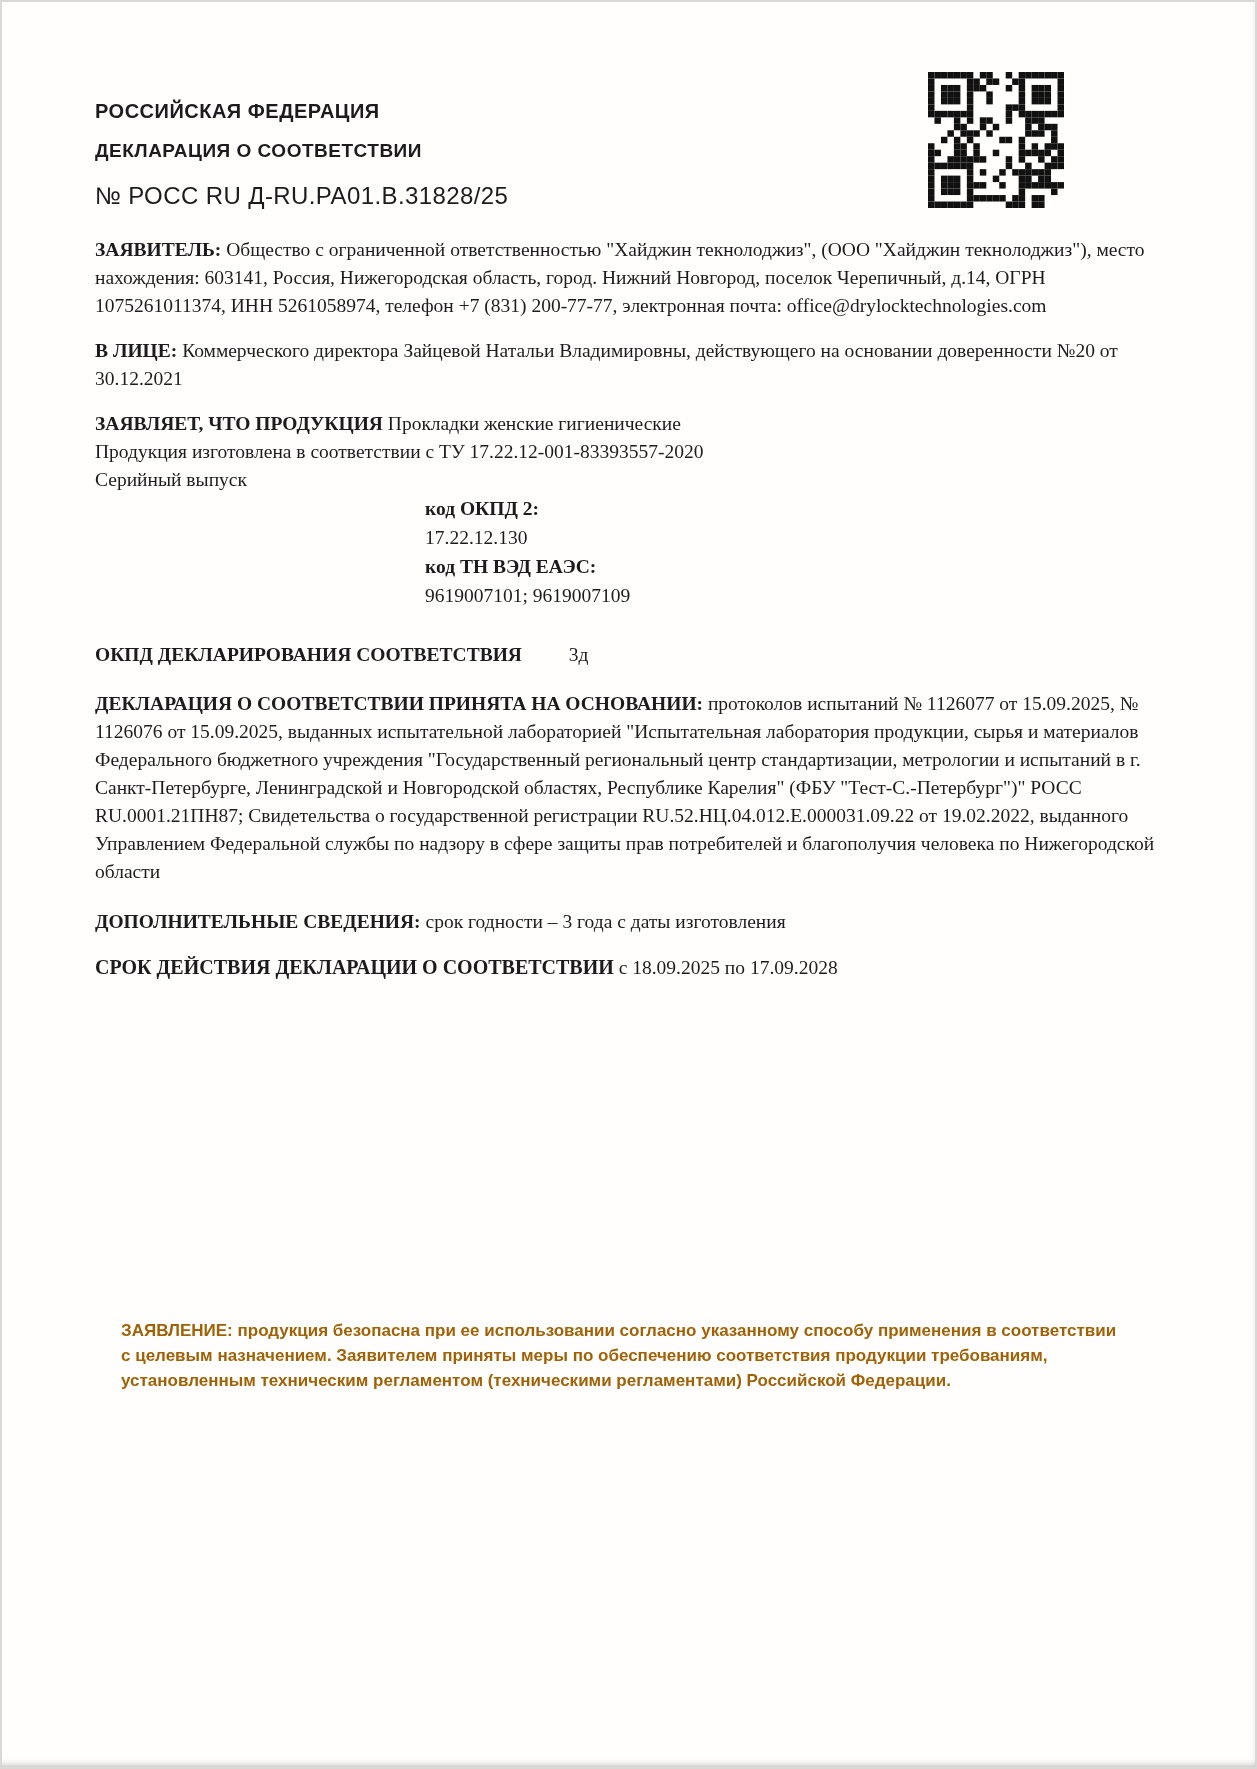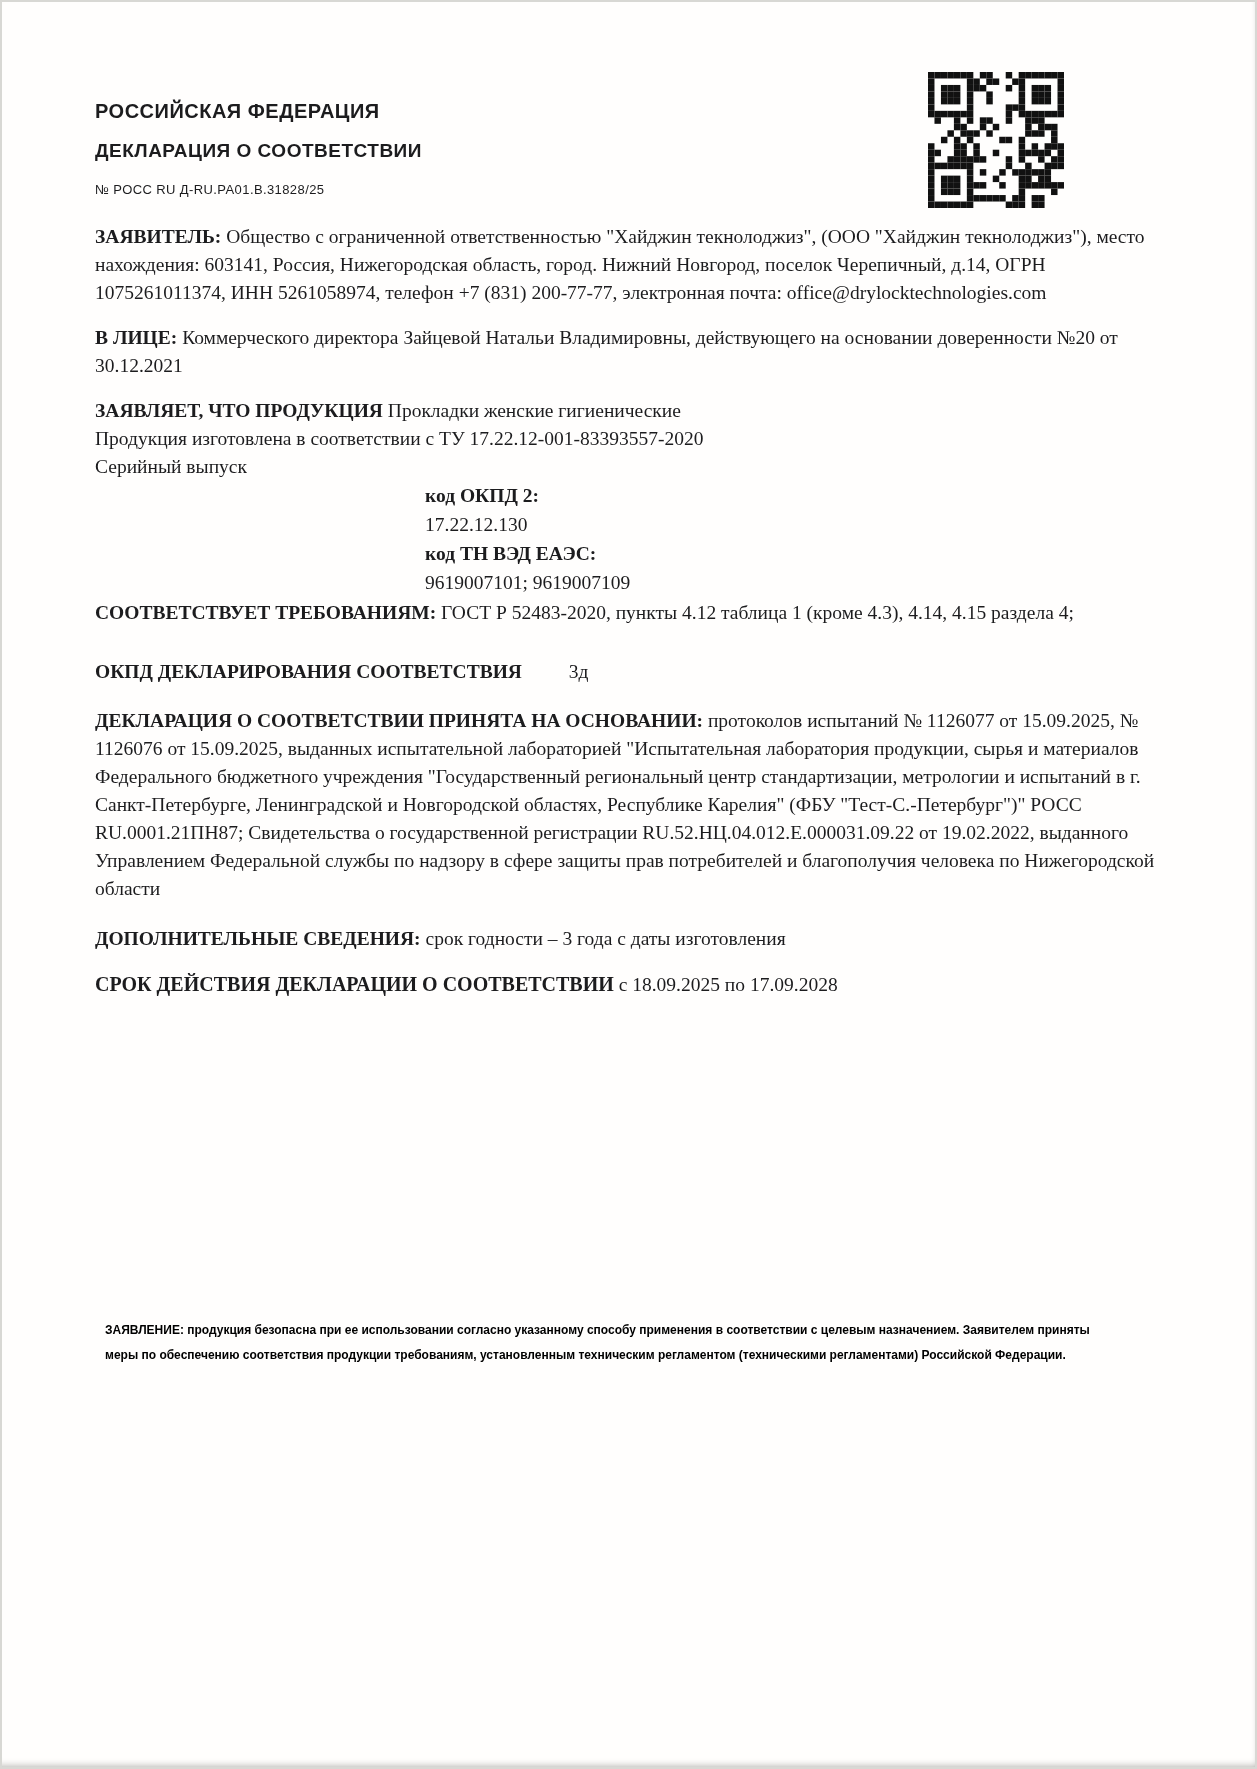--- a/index.html
+++ b/index.html
@@ -9,39 +9,39 @@
     background:#fffefd;
     font-family:"Liberation Serif", serif;
     color:#1c1c1e;
     overflow:hidden;
     box-shadow: inset 0 0 0 2px #d8d8d4, inset 0 -9px 7px -6px rgba(90,90,85,.45), inset -5px 0 5px -4px rgba(120,120,115,.25);
   }
   .content{padding:100px 100px 0 95px;}
   .header{width:890px;text-align:left;font-family:"Liberation Sans", sans-serif;}
   .title1{font-size:20px;font-weight:bold;letter-spacing:.5px;margin-bottom:17px;}
   .title2{font-size:19px;font-weight:bold;letter-spacing:.5px;margin-bottom:20px;}
-  .decl-number{font-size:13px;letter-spacing:.4px;margin-bottom:26px;margin-top:6px;}
+  .decl-number{font-size:24px;letter-spacing:.4px;margin-bottom:26px;margin-top:6px;}
   p.para{font-size:19.5px;line-height:28px;margin:0 0 17px 0;}
   .lbl{font-weight:bold;}
   .kv{display:flex;margin-left:330px;font-size:19.5px;line-height:29px;flex-direction:column;}
   .kv .k{width:275px;font-weight:bold;}
   .scheme{margin:34px 0 14px 0;font-size:19.5px;}
   .scheme .val{margin-left:42px;font-weight:normal;}
   .validity{margin-top:30px;}
   .validity .lbl{font-size:20px;}
   
   .qr{position:absolute;left:928px;top:72px;width:136px;height:136px;}
   .qr svg{width:100%;height:100%;}
   
   .sigzone{position:absolute;left:0;top:1040px;width:1257px;height:290px;}
   
   .statement{
-    position:absolute;left:105px;top:1318px;width:1005px;
+    position:absolute;left:121px;top:1318px;width:1005px;
     font-family:"Liberation Sans",sans-serif;font-weight:bold;
-    font-size:12px;line-height:25px;color:#000000;
+    font-size:17px;line-height:25px;color:#a16207;
   }
 </style>
 </head>
 <body>
 
 <div class="page">
 
   <div class="qr">
     <svg id="qr-svg" viewBox="0 0 126 126" xmlns="http://www.w3.org/2000/svg">
         <rect x="0" y="0" width="6" height="6" fill="#111"></rect>
@@ -288,21 +288,20 @@
 
     <div class="kv">
       <span class="k">код ОКПД 2:</span>
       <span class="v">17.22.12.130</span>
     </div>
     <div class="kv">
       <span class="k">код ТН ВЭД ЕАЭС:</span>
       <span class="v">9619007101; 9619007109</span>
     </div>
 
-    <p class="para" style="margin-top:2px;"><span class="lbl">СООТВЕТСТВУЕТ ТРЕБОВАНИЯМ:</span><span> ГОСТ Р 52483-2020, пункты 4.12 таблица 1 (кроме 4.3), 4.14, 4.15 раздела 4;</span></p>
 
     <div class="scheme">
       <span class="lbl">ОКПД ДЕКЛАРИРОВАНИЯ СООТВЕТСТВИЯ</span>
       <span class="val">3д</span>
     </div>
 
     <p class="para" style="margin-top:24px;"><span class="lbl">ДЕКЛАРАЦИЯ О СООТВЕТСТВИИ ПРИНЯТА НА ОСНОВАНИИ:</span><span> протоколов испытаний № 1126077 от 15.09.2025,  № 1126076 от  15.09.2025, выданных  испытательной лабораторией "Испытательная лаборатория продукции, сырья и материалов Федерального бюджетного учреждения "Государственный региональный центр стандартизации, метрологии и испытаний в г. Санкт-Петербурге, Ленинградской и Новгородской областях, Республике Карелия" (ФБУ "Тест-С.-Петербург")" РОСС RU.0001.21ПН87; Свидетельства о государственной регистрации RU.52.НЦ.04.012.Е.000031.09.22 от 19.02.2022, выданного Управлением Федеральной службы по надзору в сфере защиты прав потребителей и благополучия человека по Нижегородской области</span></p>
 
     <p class="para" style="margin-top:22px;"><span class="lbl">ДОПОЛНИТЕЛЬНЫЕ СВЕДЕНИЯ:</span><span> срок годности – 3 года с даты изготовления</span></p>
 

